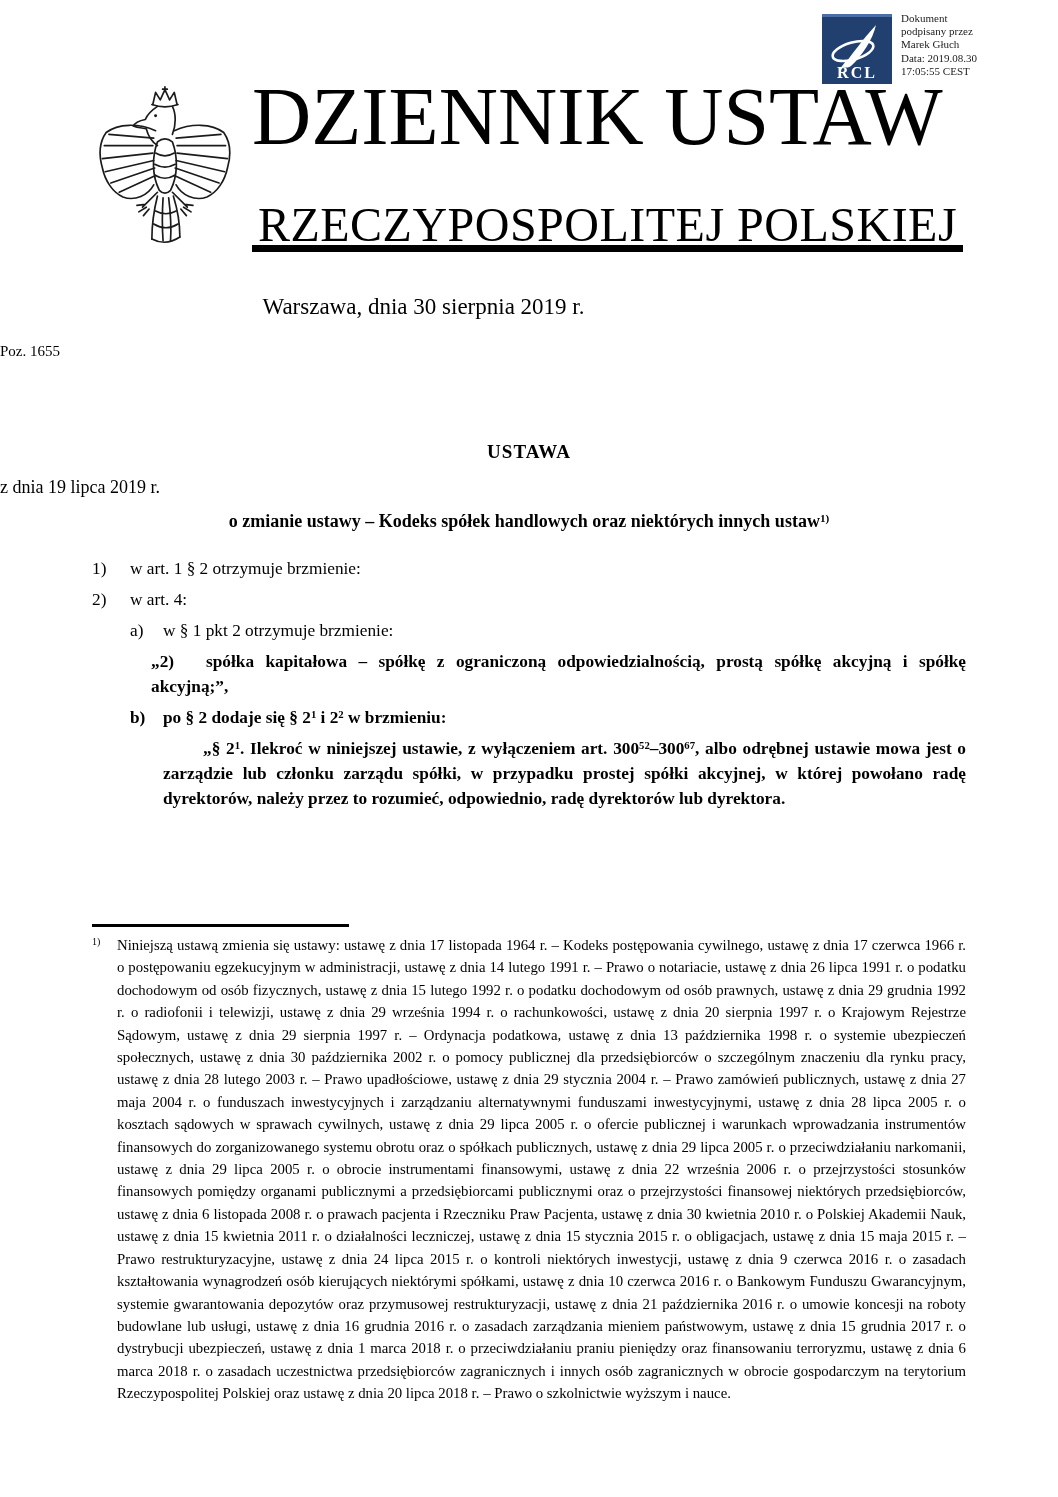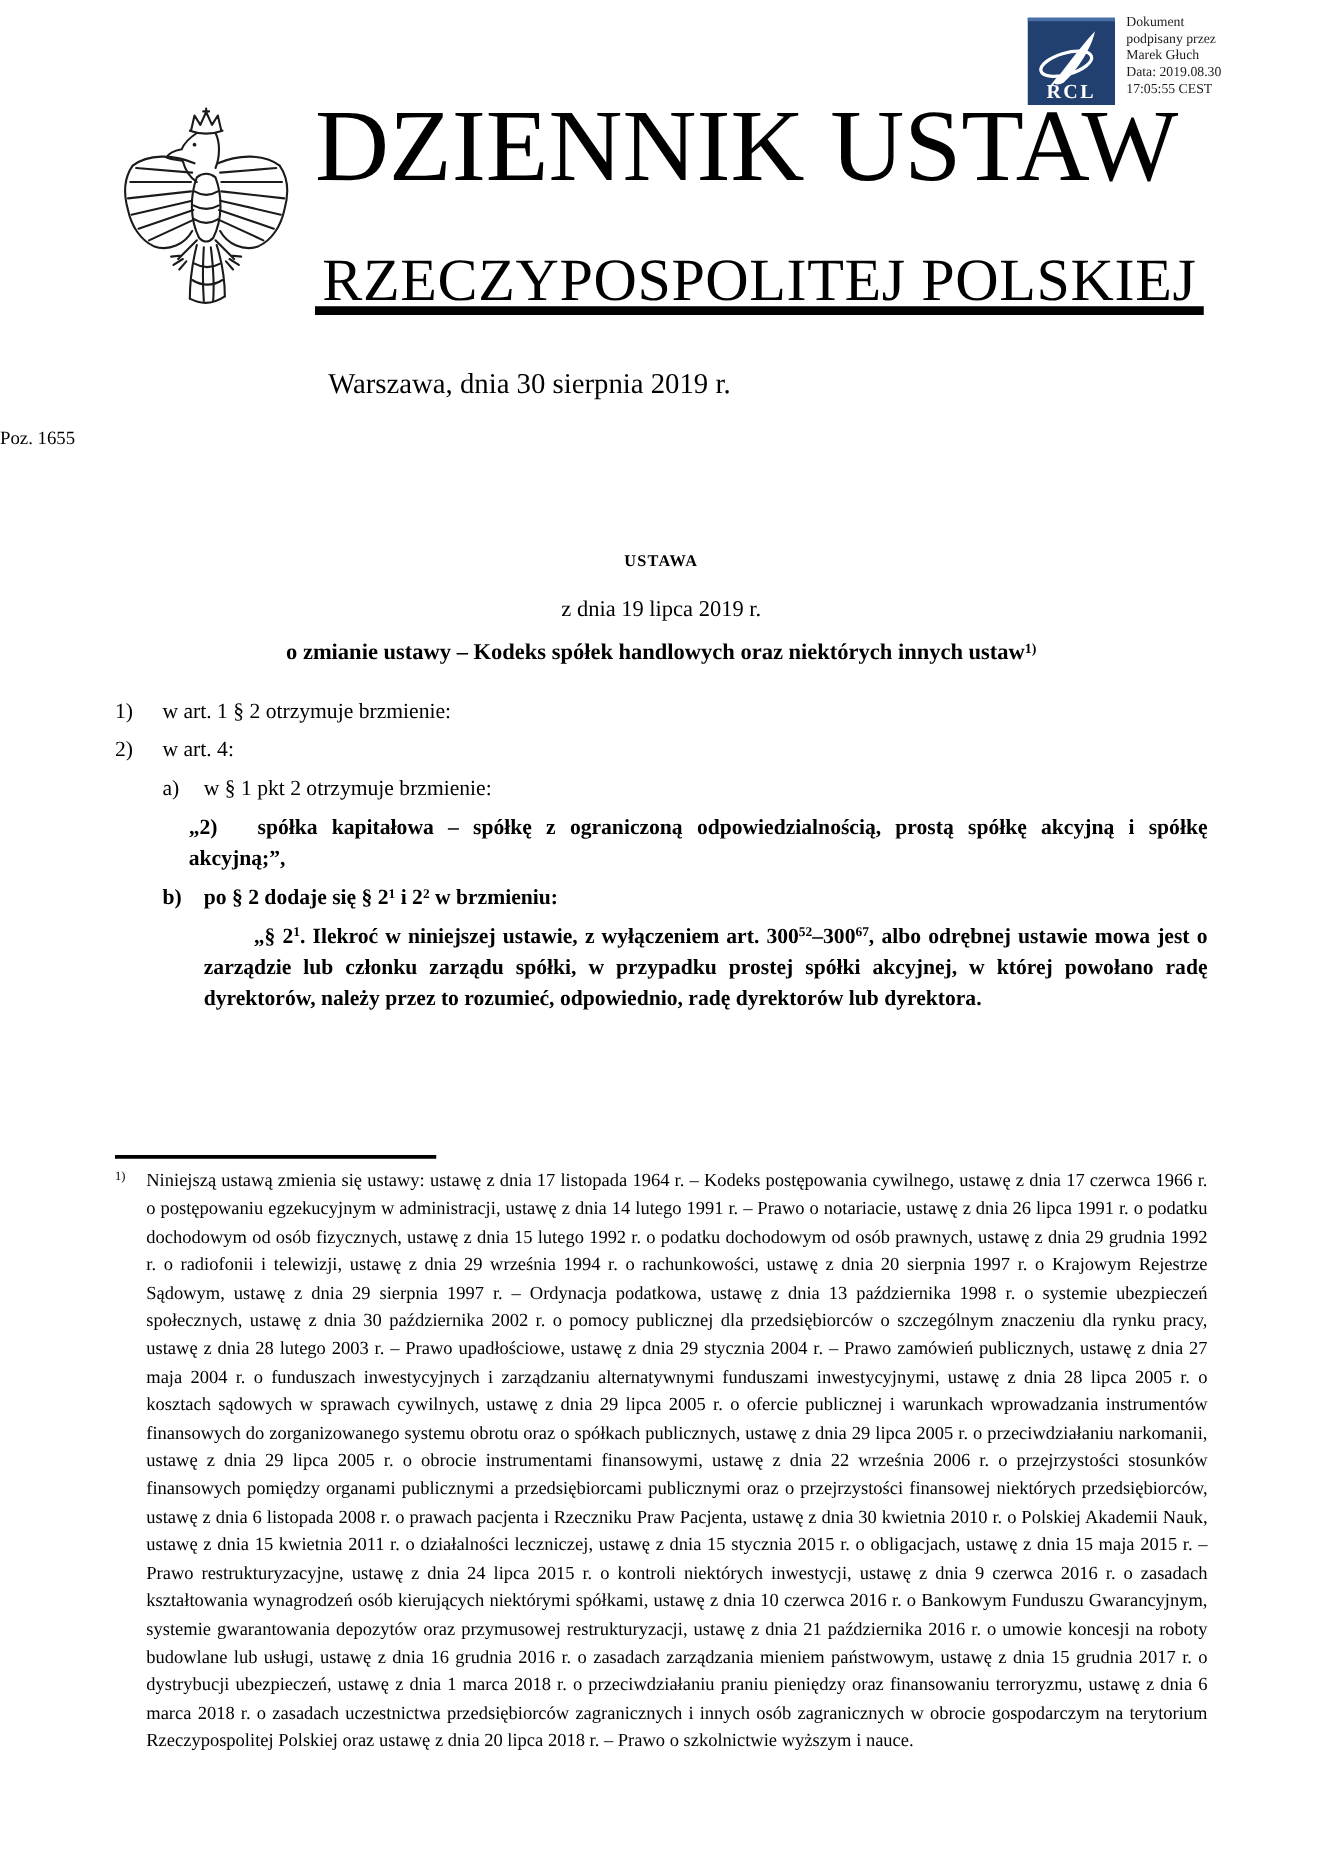--- a/index.html
+++ b/index.html
@@ -24,22 +24,22 @@
   }
   .mast-sub{
     position:absolute;left:252px;top:181px;width:711px;text-align:center;
     font-size:48px;line-height:1;white-space:nowrap;letter-spacing:0.5px;margin-top:20px;
   }
   .mast-rule{position:absolute;left:252px;top:245px;width:711px;height:7px;background:#000;}
   
   .place-date{position:absolute;left:0;top:294px;width:847px;text-align:center;font-size:23px;}
   .poz{position:absolute;left:0;top:343px;width:1058px;text-align:left;font-size:15px;}
   
-  .act-heading{position:absolute;left:0;top:441px;width:1058px;text-align:center;font-size:13px;font-weight:bold;letter-spacing:1px;}
-  .act-date{position:absolute;left:0;top:477px;width:1058px;text-align:center;font-size:18px;}
+  .act-heading{position:absolute;left:0;top:441px;width:1058px;text-align:center;font-size:19px;font-weight:bold;letter-spacing:1px;}
+  .act-date{position:absolute;left:0;top:477px;width:1058px;font-size:18px;}
   .act-title{position:absolute;left:0;top:511px;width:1058px;text-align:center;font-size:18px;font-weight:bold;}
   
   .body-text{
     position:absolute;left:92px;top:556px;width:874px;
     font-size:17.3px;line-height:25px;text-align:justify;
   }
   .blk{margin:0 0 6px 0;}
   .first-indent{text-indent:37px;}
   .item{position:relative;padding-left:38px;}
   .item .num{position:absolute;left:0;top:0;}

